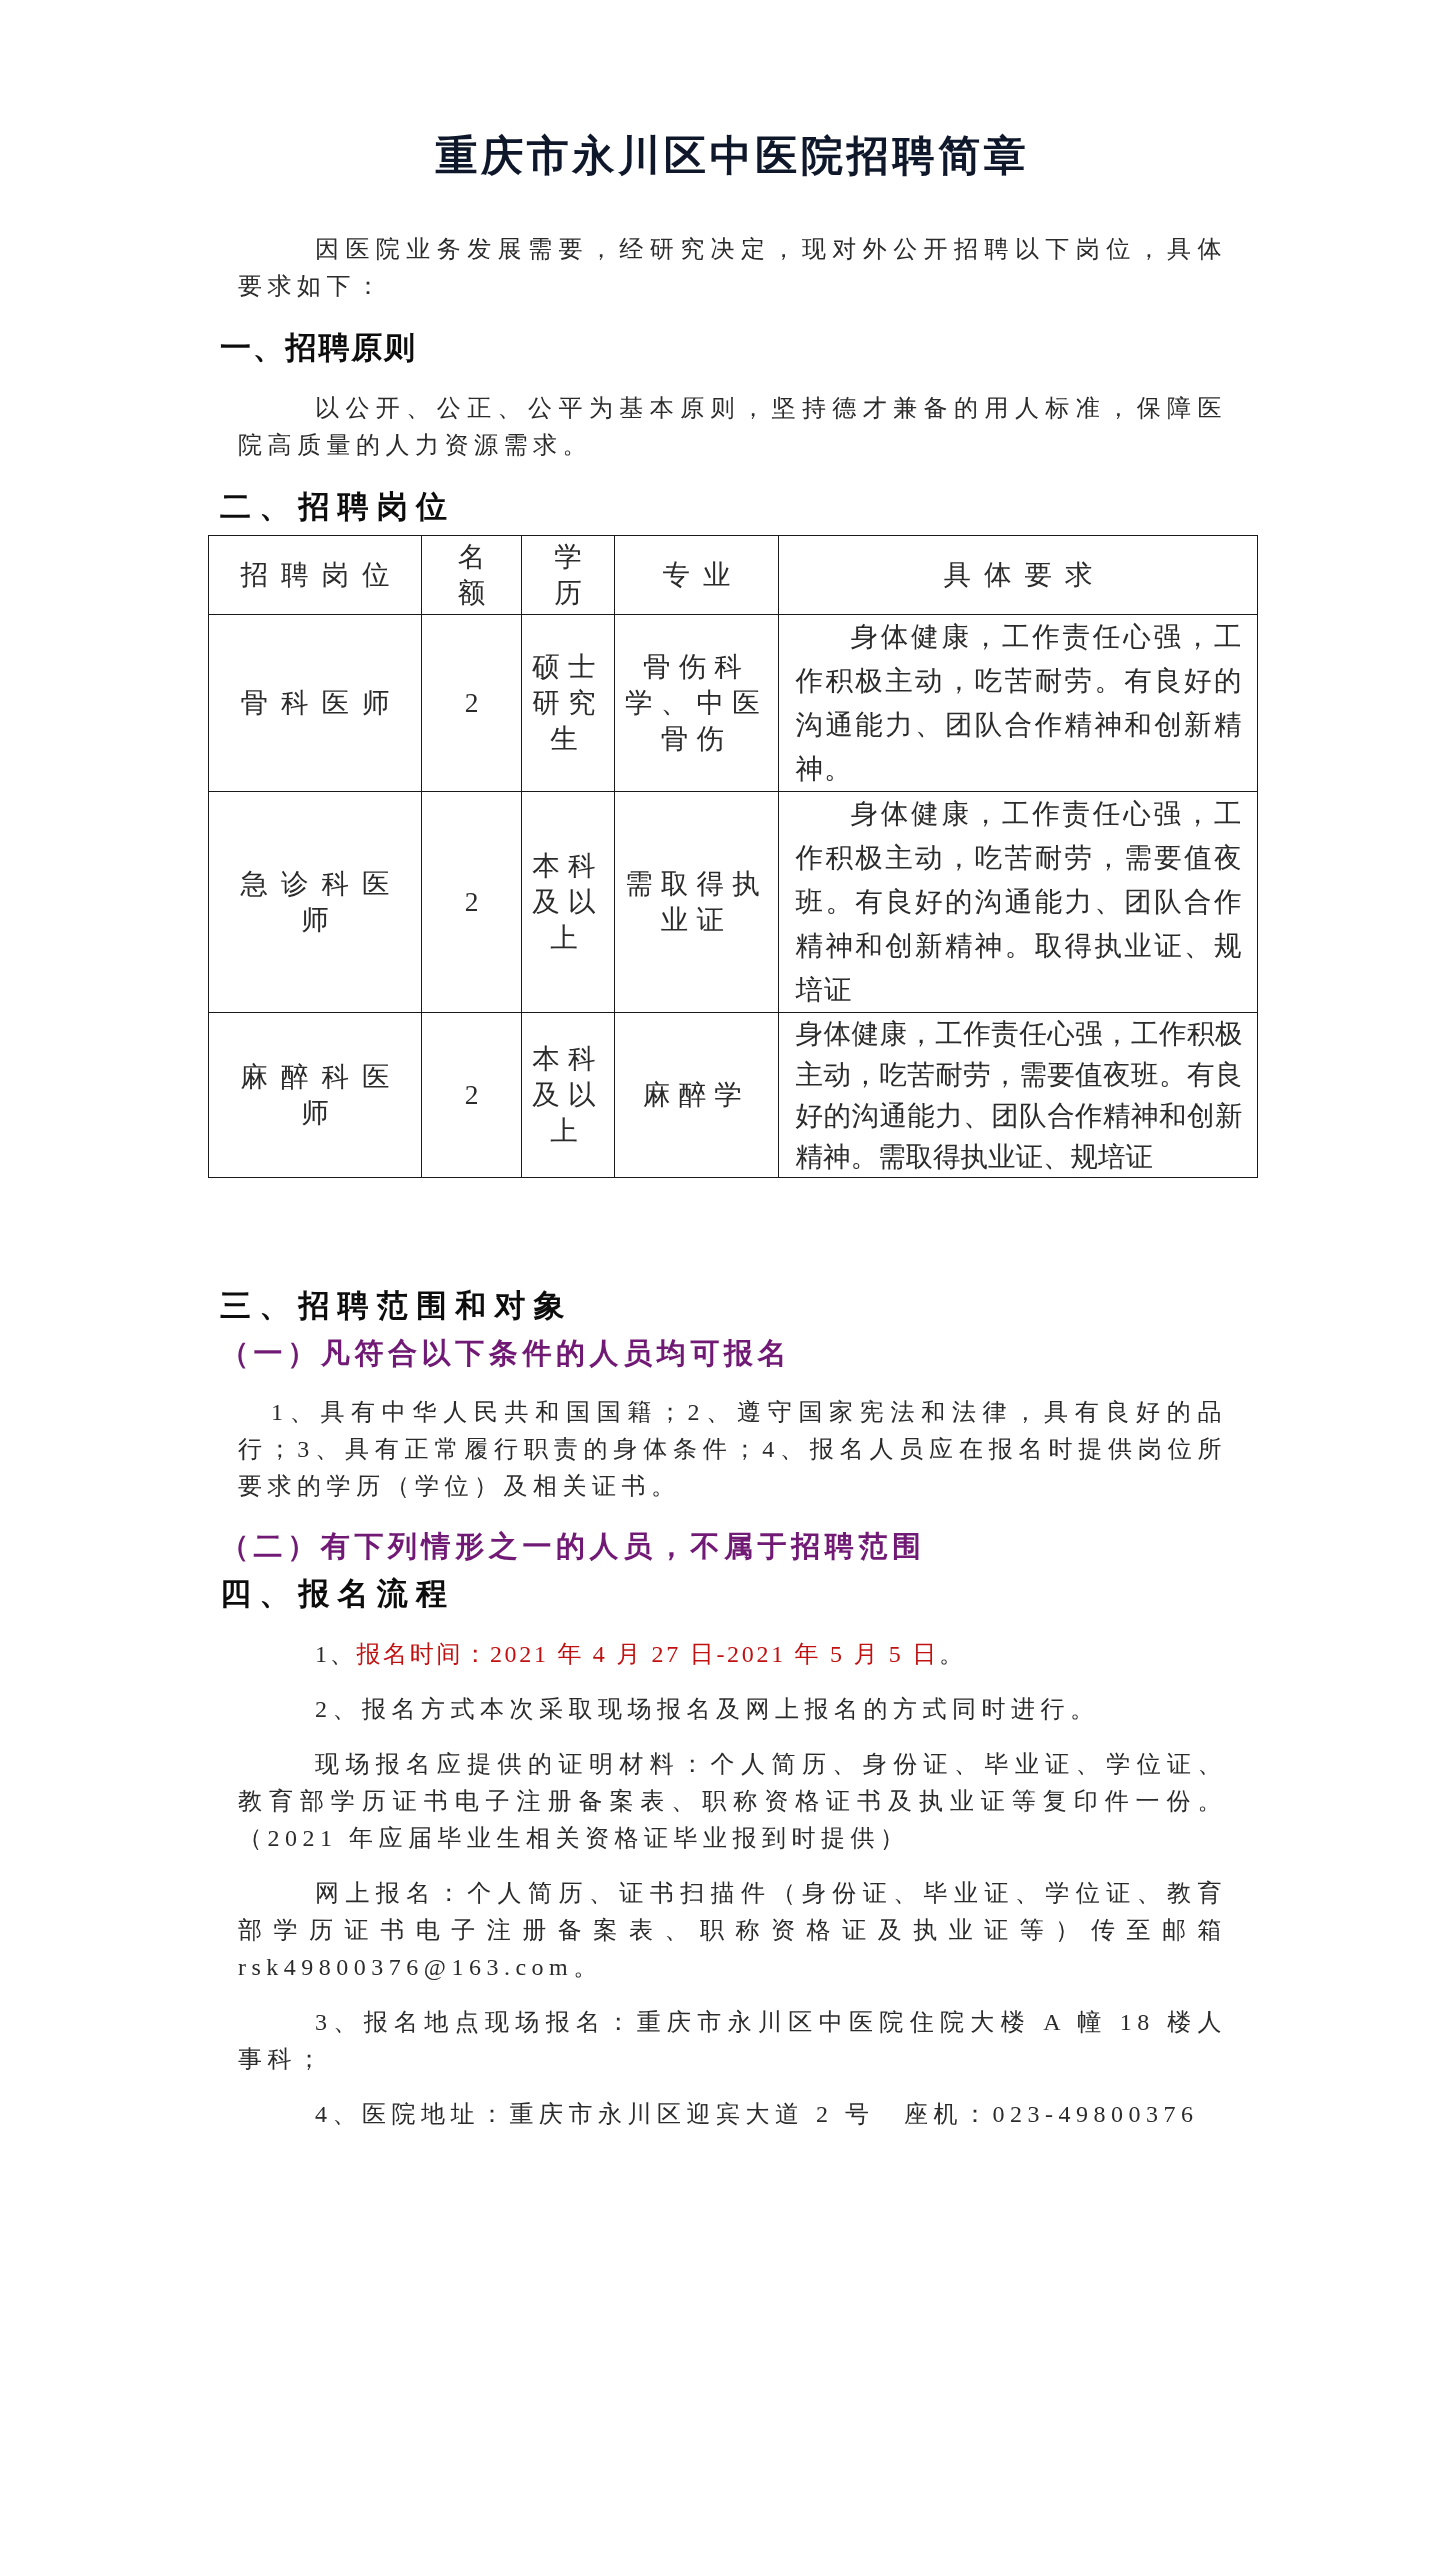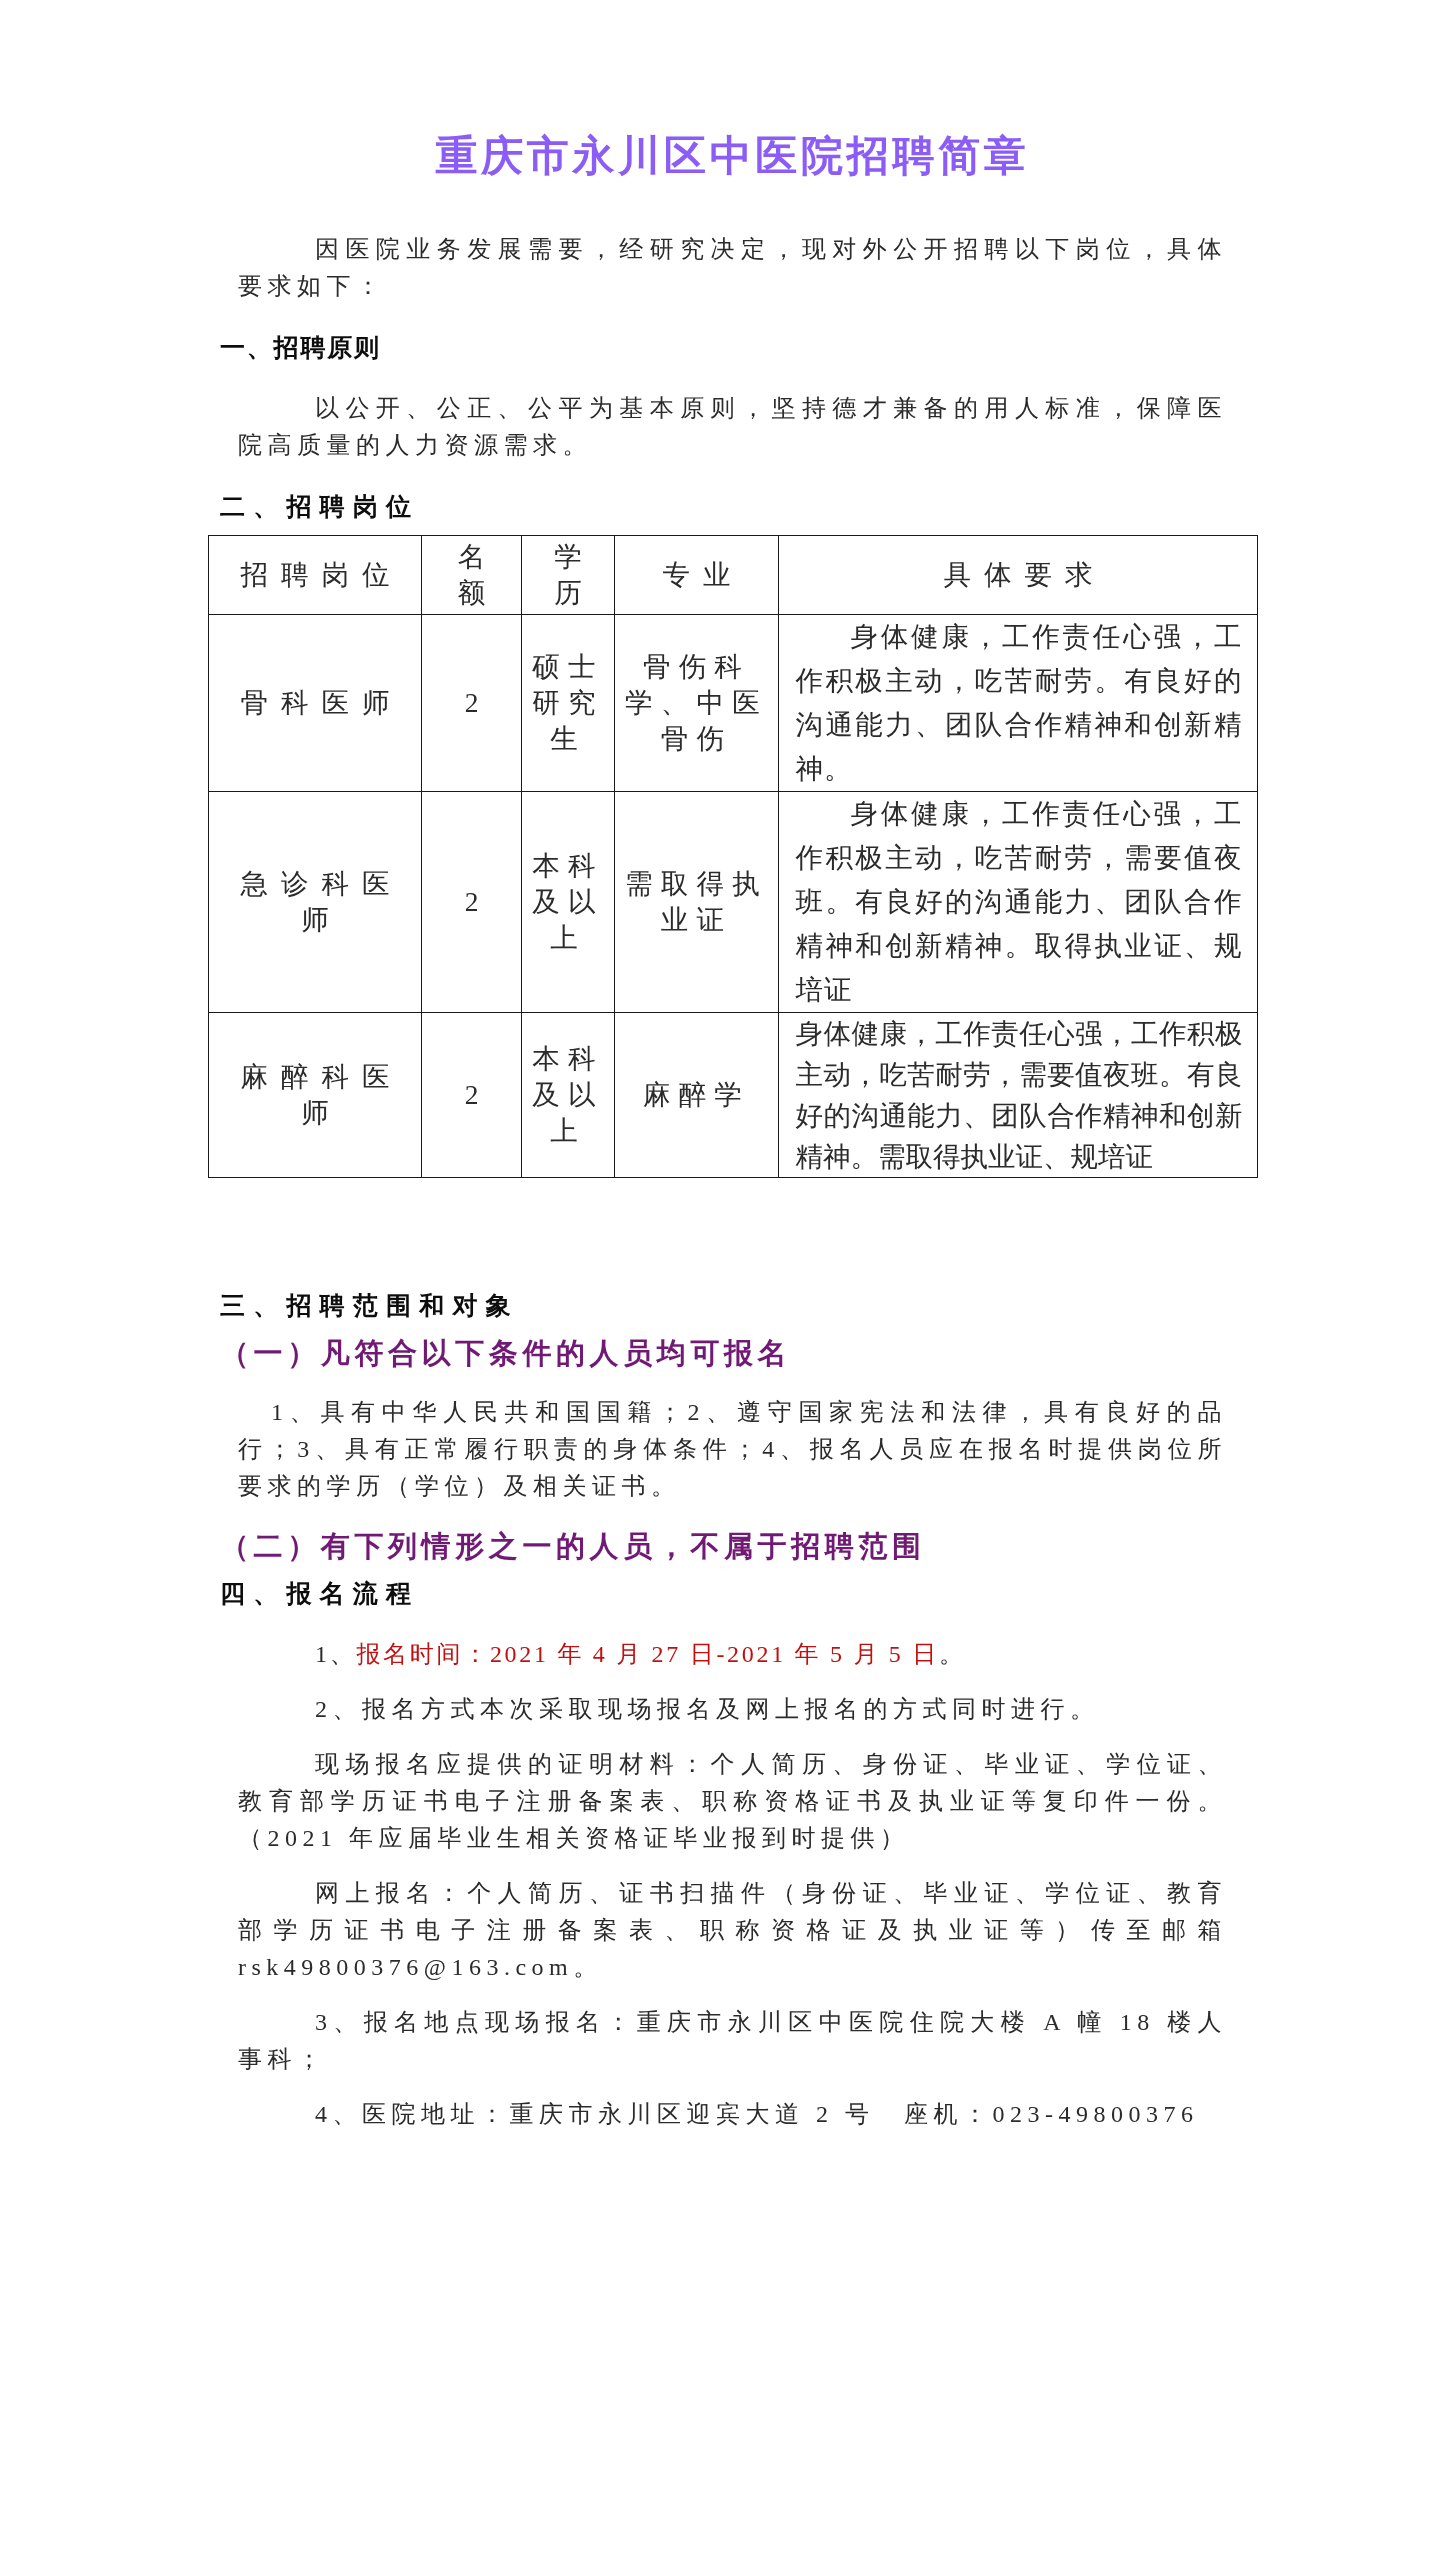--- a/index.html
+++ b/index.html
@@ -15,40 +15,40 @@
 
   .title {
     margin: 0;
     height: 55px;
     line-height: 55px;
     text-align: center;
     font-family: "Liberation Sans", "DejaVu Sans", sans-serif;
     font-weight: bold;
     font-size: 42px;
     letter-spacing: 3.7px;
-    color: #8b5cf6;
+    color: #0f172a;
   }
 
   .body {
     margin: 18px;
     font-size: 24px;
     line-height: 37px;
     letter-spacing: 5.5px;
     text-align: justify;
     color: #2b2b2b;
   }
   .indent2 { text-indent: 77px; }
   .indent1 { text-indent: 33px; }
   .intro { margin-top: 48px; }
 
   .h {
     margin: 0;
     font-family: "Liberation Sans", "DejaVu Sans", sans-serif;
     font-weight: bold;
-    font-size: 25px;
+    font-size: 31px;
     line-height: 49px;
     letter-spacing: 1.8px;
     color: #0d0d0d;
   }
   .h-spread { letter-spacing: 8.2px; }
   .mt14 { margin-top: 13px; }
   .mt-sec3 { margin-top: 103px; }
   .mt8 { margin-top: 7.3px; }
 
   .subhead {

